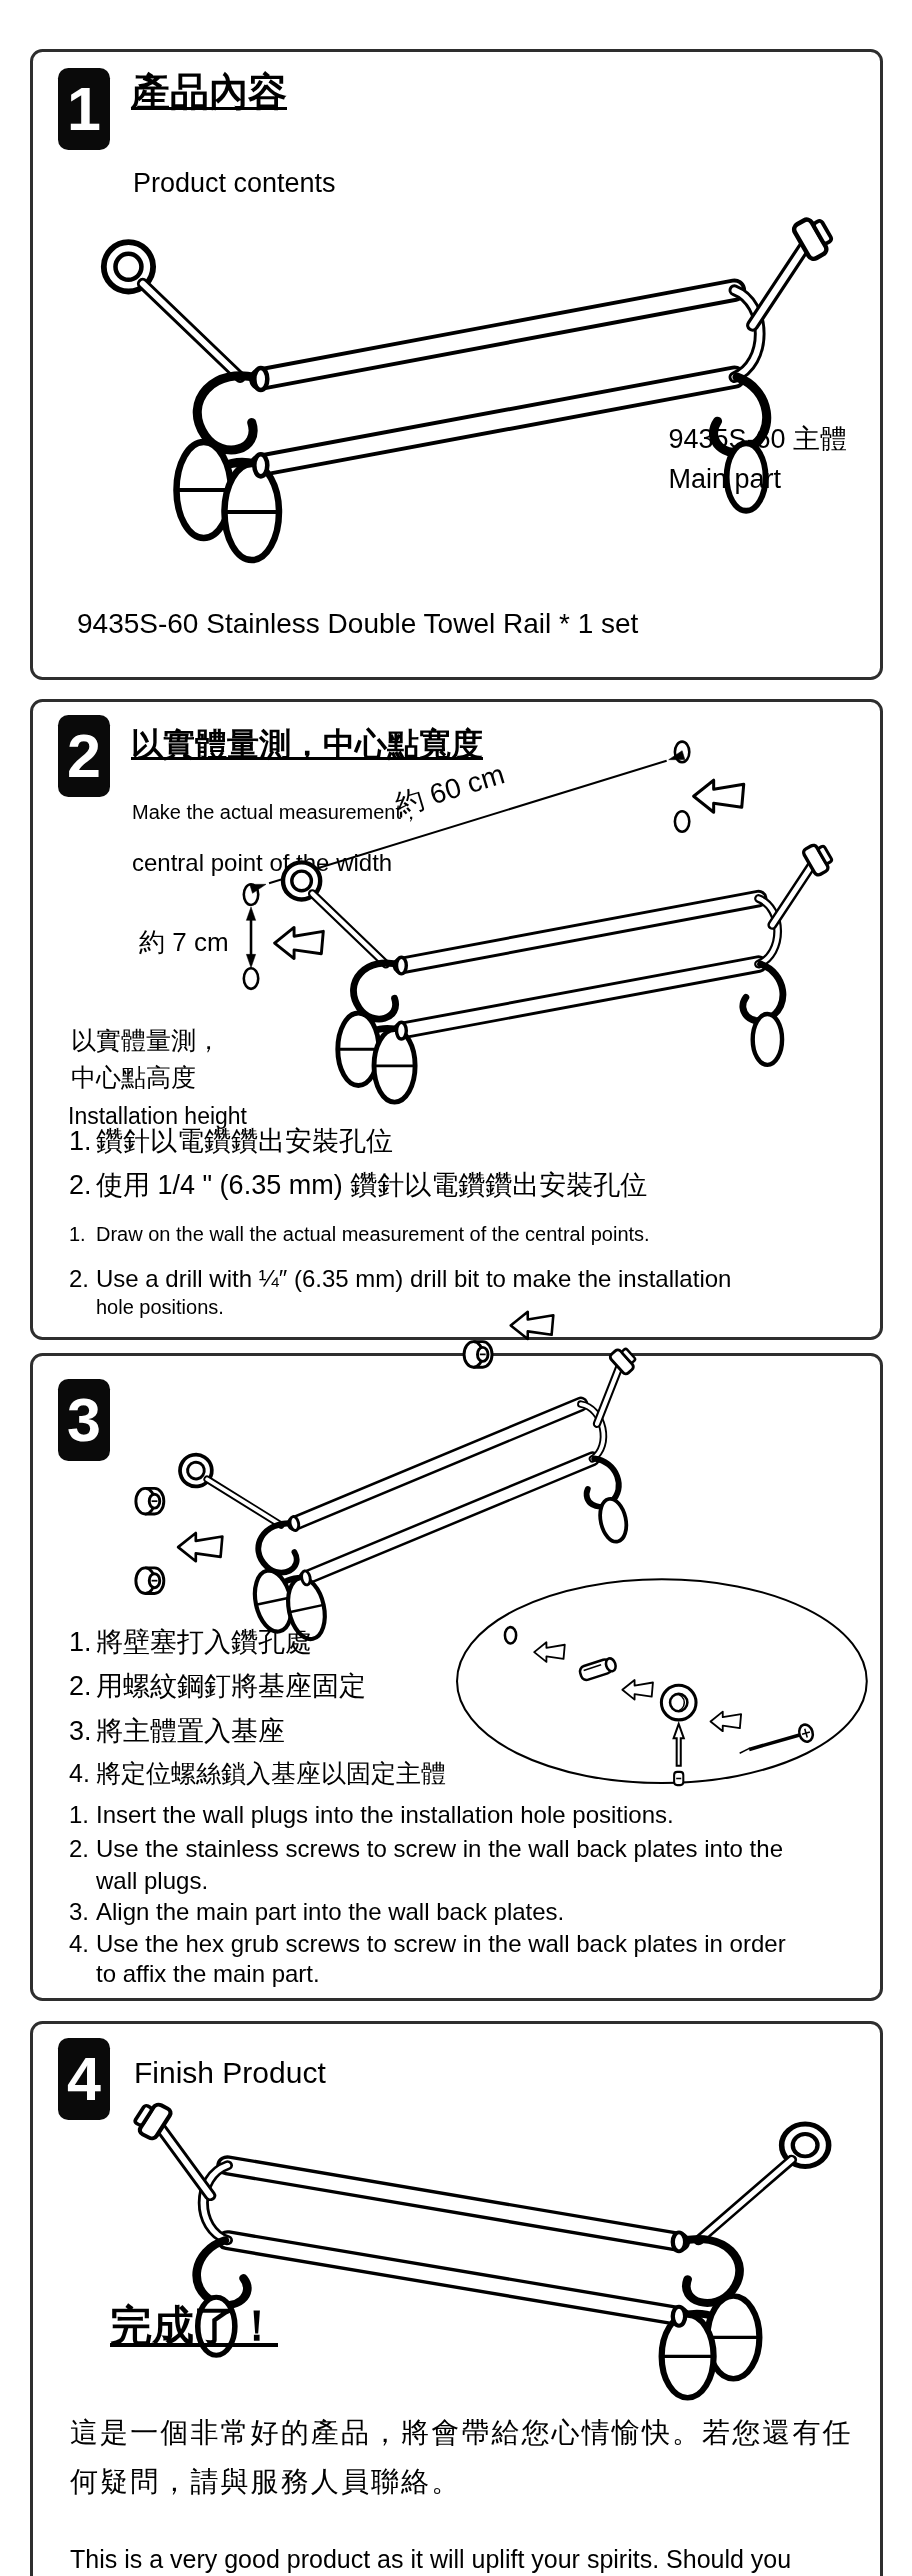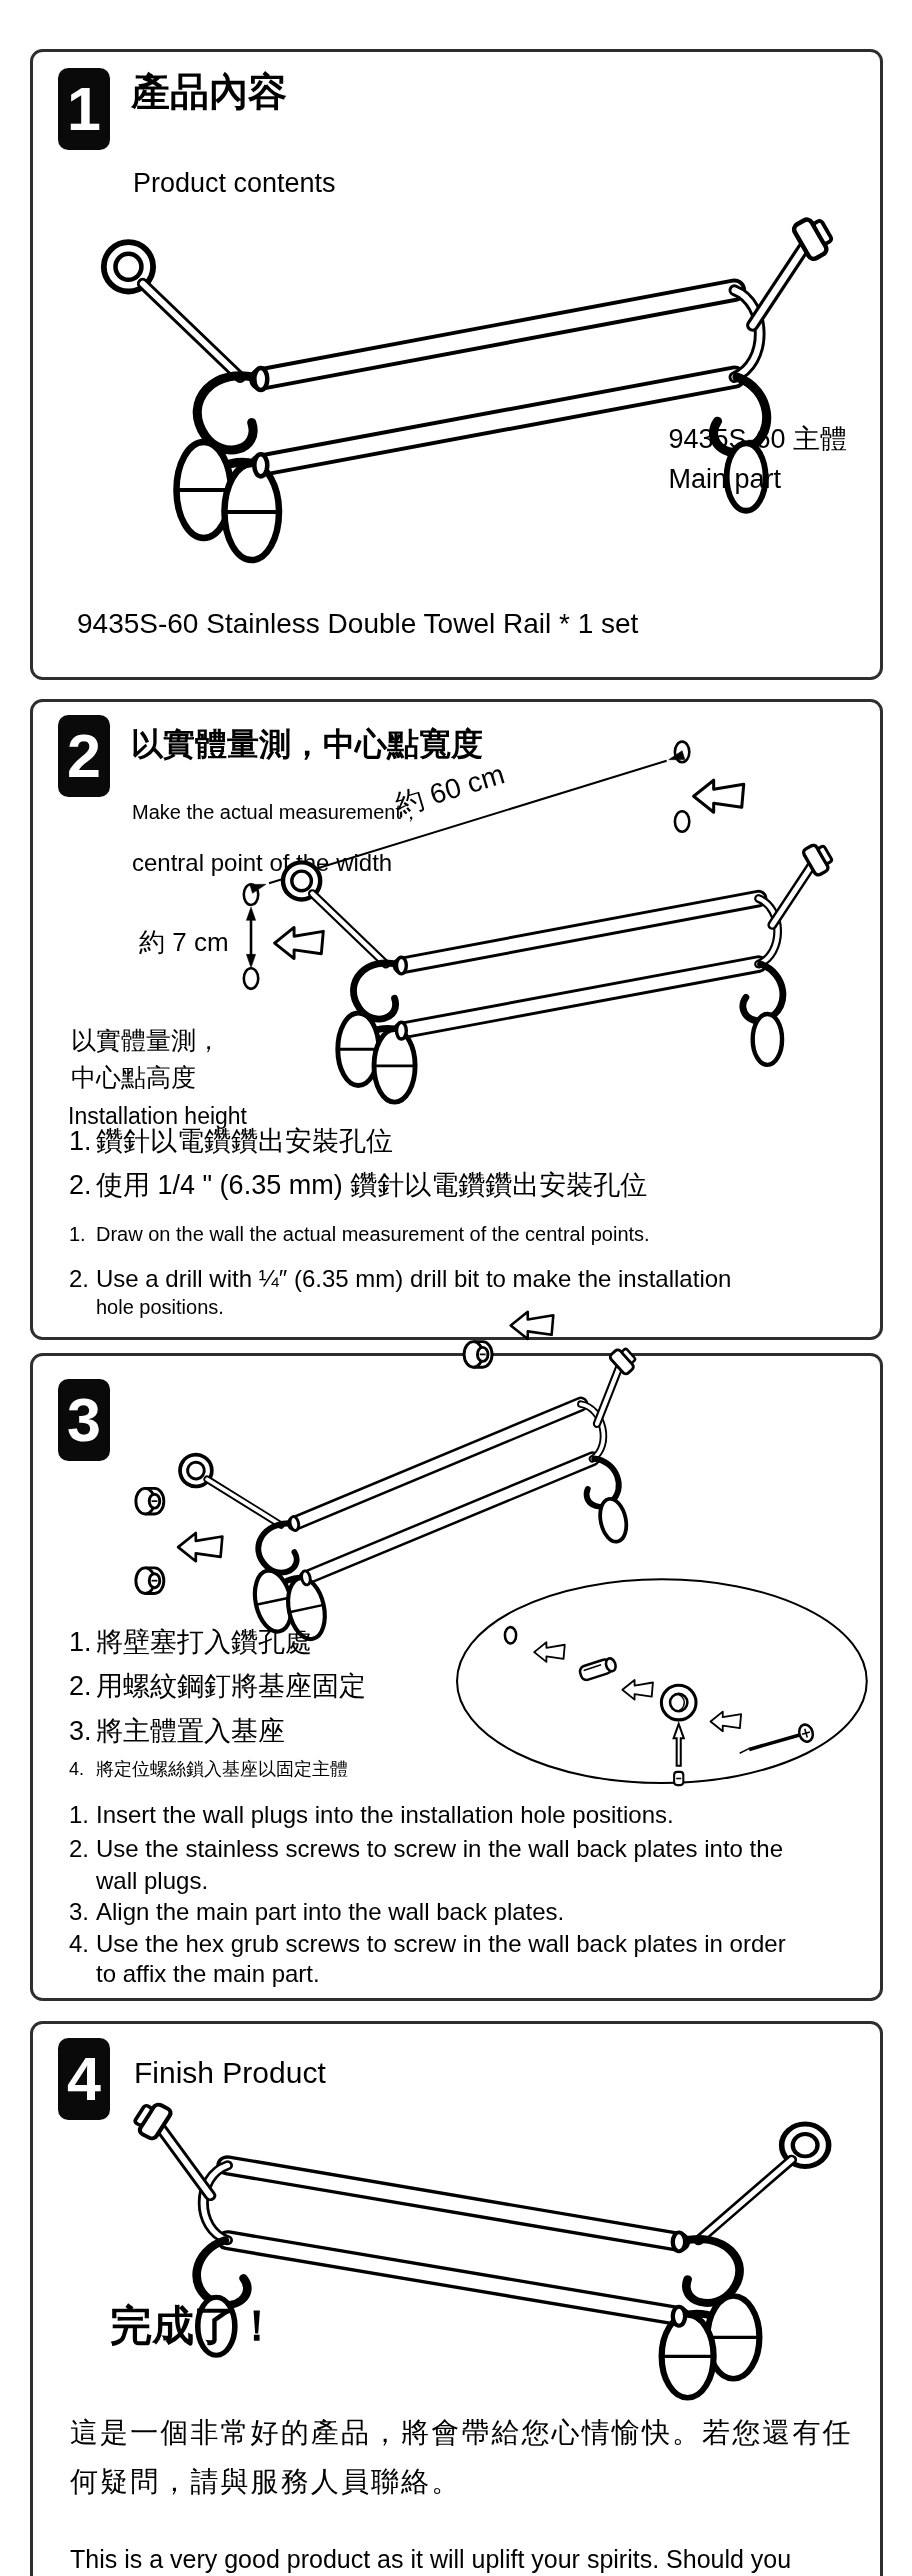--- a/index.html
+++ b/index.html
@@ -11,21 +11,21 @@
   .panel{
     position:absolute;left:30px;width:853px;background:#fff;
     border:3.6px solid #2e2e2e;border-radius:12.4px;box-sizing:border-box;
   }
   .badge{
     position:absolute;width:52px;height:82px;background:#0a0a0a;color:#fff;
     border-radius:10.3px;display:flex;align-items:center;justify-content:center;
     font-size:61px;font-weight:700;
   }
   .t{position:absolute;white-space:nowrap;line-height:1.15;}
-  .bold{font-weight:700;}
+  .bold{font-weight:700;text-decoration:underline;}
   .art{position:absolute;overflow:visible;}
   .full{left:0;top:0;width:846px;height:634px;}
   .step{position:absolute;left:36px;white-space:nowrap;}
   .step .n{display:inline-block;min-width:27px;}
   .cont{padding-left:27px;}
   .center{text-align:left;}
   svg{overflow:visible;}
 </style>
 </head>
 <body>
@@ -209,21 +209,21 @@
 
   <div class="step" style="top:268px;font-size:27px">
     <span class="n">1.</span><span>將壁塞打入鑽孔處</span>
   </div>
   <div class="step" style="top:312px;font-size:27px">
     <span class="n">2.</span><span>用螺紋鋼釘將基座固定</span>
   </div>
   <div class="step" style="top:357px;font-size:27px">
     <span class="n">3.</span><span>將主體置入基座</span>
   </div>
-  <div class="step" style="top:401px;font-size:18px">
+  <div class="step" style="top:401px;font-size:25px">
     <span class="n">4.</span><span>將定位螺絲鎖入基座以固定主體</span>
   </div>
 
   <div class="step" style="top:445px;font-size:24px">
     <span class="n">1.</span><span>Insert the wall plugs into the installation hole positions.</span>
   </div>
   <div class="step" style="top:479px;font-size:24px">
     <span class="n">2.</span><span>Use the stainless screws to screw in the wall back plates into the</span>
   </div>
   <div class="step cont" style="top:511px;font-size:24px">

